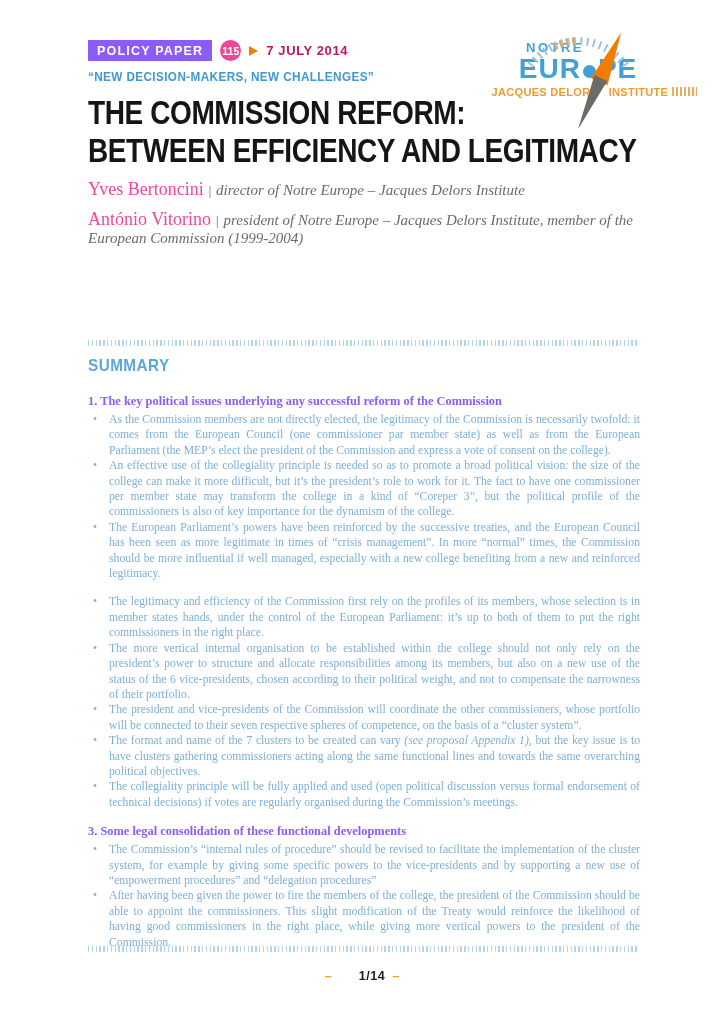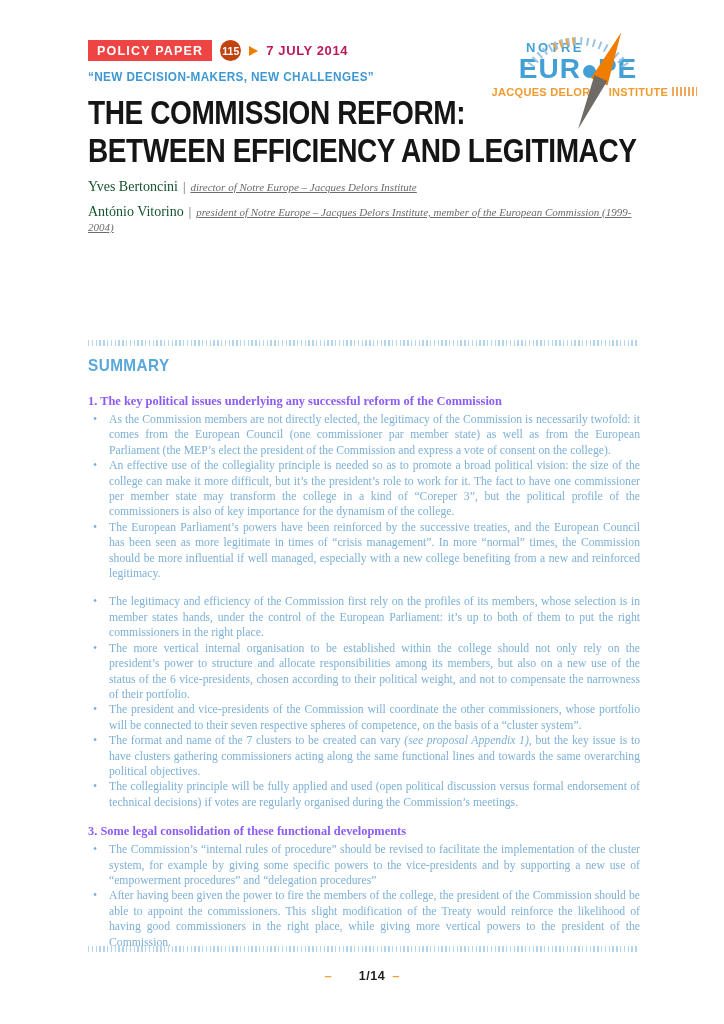--- a/index.html
+++ b/index.html
@@ -4,25 +4,25 @@
 <style>
   html,body{margin:0;padding:0;background:#e8e8e8;}
   .page{
     position:relative;width:724px;height:1024px;background:#ffffff;
     margin:0 auto;overflow:hidden;
     font-family:"Liberation Serif", serif;
   }
   
   .kicker-row{position:absolute;left:88px;top:40px;display:flex;align-items:center;gap:8px;}
   .kicker-box{
-    background:#ef4444;color:#ffffff;font-family:"Liberation Sans",sans-serif;
+    background:#8b5cf6;color:#ffffff;font-family:"Liberation Sans",sans-serif;
     font-weight:700;font-size:12.5px;letter-spacing:1.2px;padding:4px 9px 3px 9px;
   }
   .issue-circle{
-    width:21px;height:21px;border-radius:50%;background:#c2410c;color:#fff;
+    width:21px;height:21px;border-radius:50%;background:#ec4899;color:#fff;
     font-family:"Liberation Sans",sans-serif;font-weight:700;font-size:10.5px;
     display:flex;align-items:center;justify-content:center;
   }
   .arrow-right{width:0;height:0;border-left:9px solid #ef7d00;border-top:5px solid transparent;border-bottom:5px solid transparent;}
   .pub-date{font-family:"Liberation Sans",sans-serif;font-weight:700;font-size:13px;color:#be185d;letter-spacing:.6px;}
   
   .series-subtitle{
     position:absolute;left:88px;top:70px;font-family:"Liberation Sans",sans-serif;
     font-weight:700;font-size:12.5px;color:#3f98d2;letter-spacing:.4px;
     transform:scaleX(.94);transform-origin:left top;white-space:nowrap;
@@ -52,23 +52,23 @@
   .needle-svg{position:absolute;left:84px;top:2px;pointer-events:none;}
   
   .paper-title{
     position:absolute;left:88px;top:94px;color:#151515;
     font-family:"Liberation Sans",sans-serif;font-weight:700;font-size:33px;line-height:38px;
     letter-spacing:-.5px;transform:scaleX(.85);transform-origin:left top;white-space:nowrap;
   }
   
   .authors{position:absolute;left:88px;top:179px;width:560px;}
   .author-row{margin-bottom:9px;font-size:12px;color:#5c5c5c;}
-  .author-name{font-size:14px;color:#14532d;}
+  .author-name{font-size:18px;color:#ec4899;}
   .author-sep{margin:0 5px;color:#555555;}
-  .author-role{font-style:italic;font-size:11px;color:#6b6b6b;text-decoration:underline;}
+  .author-role{font-style:italic;font-size:15px;color:#6b6b6b;}
   
   .tick-divider{
     position:absolute;left:88px;width:550px;height:6px;
     background:repeating-linear-gradient(90deg,#b3d4ea 0 1.4px,transparent 1.4px 3.8px);
   }
   .divider-top{top:340px;}
   .divider-bottom{top:946px;}
   
   .summary-heading{
     position:absolute;left:88px;top:356px;font-family:"Liberation Sans",sans-serif;

